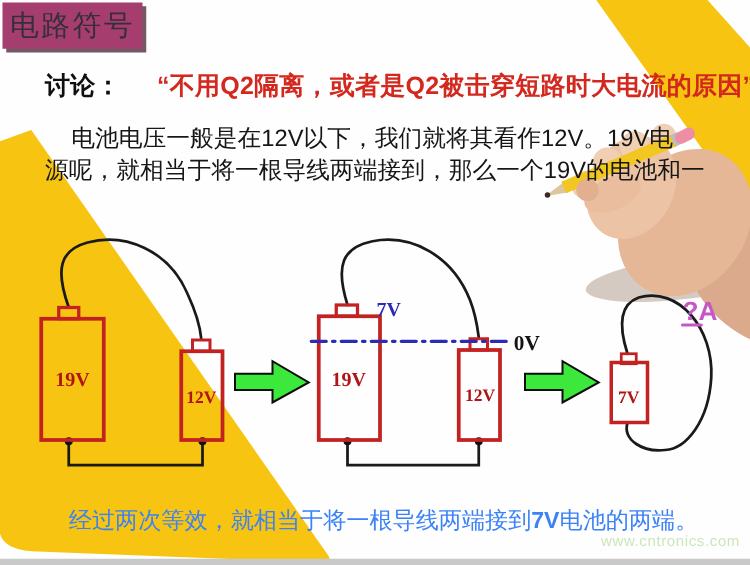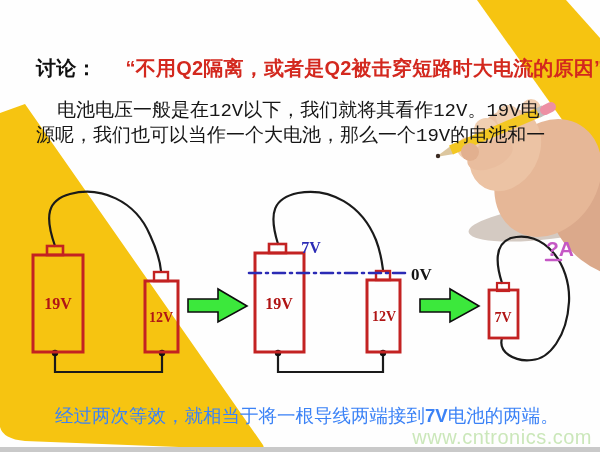--- a/index.html
+++ b/index.html
@@ -7,25 +7,25 @@
          font-family:"Liberation Sans",sans-serif;}
   .layer-svg{position:absolute;left:0;top:0;z-index:1;}
   .txt{position:absolute;z-index:5;}
   .title-badge{left:2px;top:2px;width:112px;height:37px;background:#A53E6E;
                box-shadow:3px 3px 0 rgba(80,48,62,.8);
                font-family:"Liberation Serif",serif;font-size:23px;color:#362E3A;
                text-align:center;line-height:37px;letter-spacing:2px;z-index:6;}
   .discussion{left:36px;top:55px;width:560px;font-size:20px;font-weight:700;color:#101010;
               letter-spacing:.2px;white-space:nowrap;}
   .discussion .quote{color:#D3281E;margin-left:29px;}
-  .para{left:36px;top:99px;width:558px;font-size:19px;line-height:25px;color:#161616;font-family:Liberation Mono, monospace;}
+  .para{left:36px;top:99px;width:558px;font-size:19px;line-height:25px;color:#161616;}
   .para .indent{padding-left:21px;}
   .conclusion{left:55px;top:403px;width:540px;font-size:18.5px;color:#3b82f6;white-space:nowrap;}
   .conclusion .hl{font-weight:700;}
-  .watermark{right:8px;top:426px;font-size:20px;color:#CBE7BA;letter-spacing:.5px;}
+  .watermark{right:8px;top:426px;font-size:12px;color:#CBE7BA;letter-spacing:.5px;}
 </style>
 </head>
 <body>
 
 <div class="slide">
 
   <svg class="layer-svg" width="600" height="452" viewBox="0 0 600 452">
 
     <path d="M 0 113 L 25 104 L 263 445 Q 266 451 256 450 L 25 441 Q 3 439 0 427 Z" fill="#F6C411"></path>
     <path d="M 477 0 L 566 0 L 600 38 L 600 173 Z" fill="#F6C411"></path>
@@ -87,28 +87,29 @@
     <g stroke-linecap="round">
       <path d="M 502 283 C 494 258 497 243 511 238 C 543 229 571 263 569 302 C 567 337 549 359 532 360 C 514 362 498 352 502 338" fill="none" stroke="#1a1a1a" stroke-width="2.2"></path>
       <rect x="497" y="283" width="12" height="8" fill="none" stroke="#C32222" stroke-width="2.2"></rect>
       <rect x="489" y="290" width="29" height="48" fill="none" stroke="#C32222" stroke-width="2.8"></rect>
       <text x="503" y="322" text-anchor="middle" font-family="Liberation Serif,serif" font-size="14" font-weight="bold" fill="#B01515">7V</text>
       <text x="546" y="256" font-family="Liberation Sans,sans-serif" font-size="21" font-weight="bold" fill="#C558C5">?A</text>
       <path d="M 546 260 L 561 260" stroke="#C558C5" stroke-width="2.5" fill="none"></path>
     </g>
   </svg>
 
+  <div class="txt title-badge">电路符号</div>
 
   <div class="txt discussion">
     <span>讨论：</span><span class="quote">“不用Q2隔离，或者是Q2被击穿短路时大电流的原因”</span>
   </div>
 
   <div class="txt para">
     <div class="indent">电池电压一般是在12V以下，我们就将其看作12V。19V电</div>
-    <div>源呢，我们也可以当作一个大电池，那么一个19V的电池和一</div>
+    <div>源呢，就相当于将一根导线两端接到，那么一个19V的电池和一</div>
   </div>
 
   <div class="txt conclusion">
     <span>经过两次等效，就相当于将一根导线两端接到</span><span class="hl">7V</span><span>电池的两端。</span>
   </div>
 
   <div class="txt watermark">www.cntronics.com</div>
 </div>
 
 </body></html>

